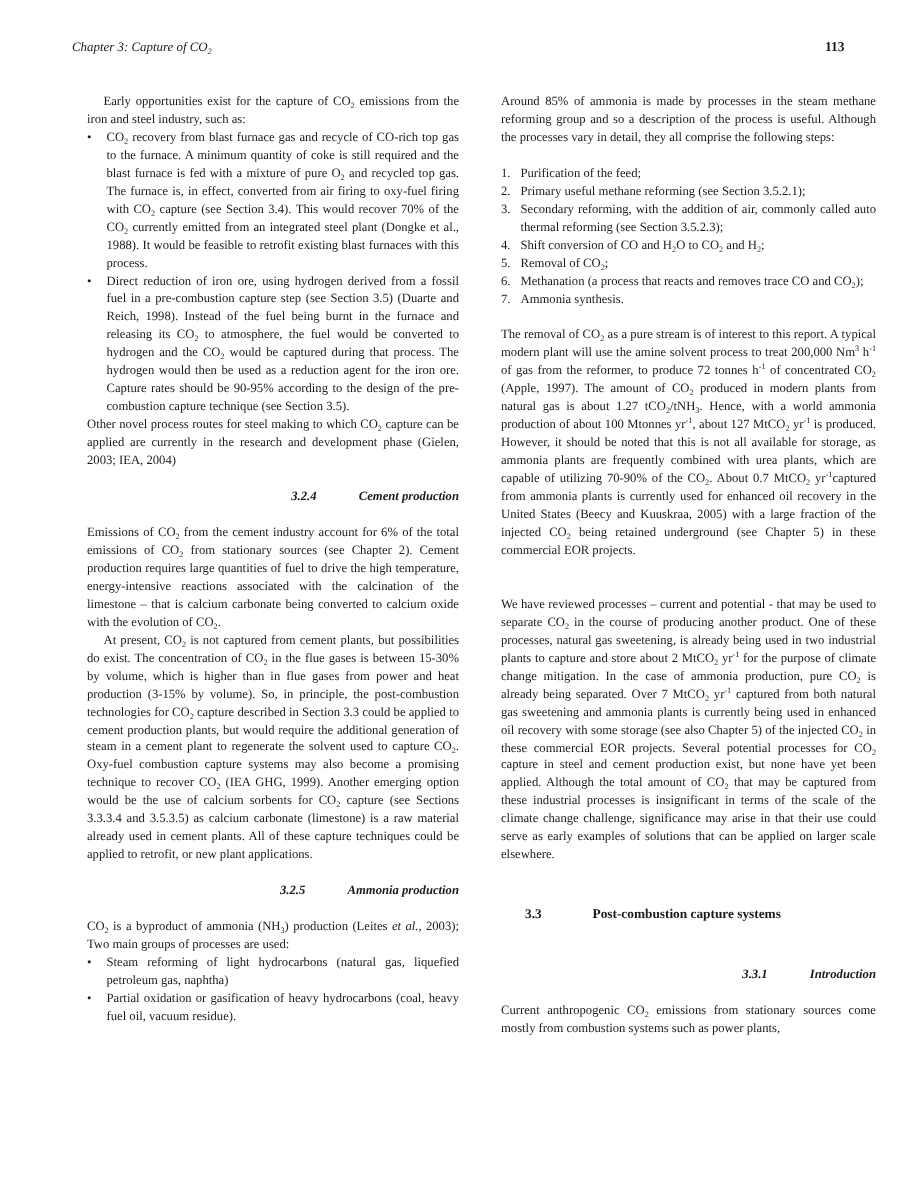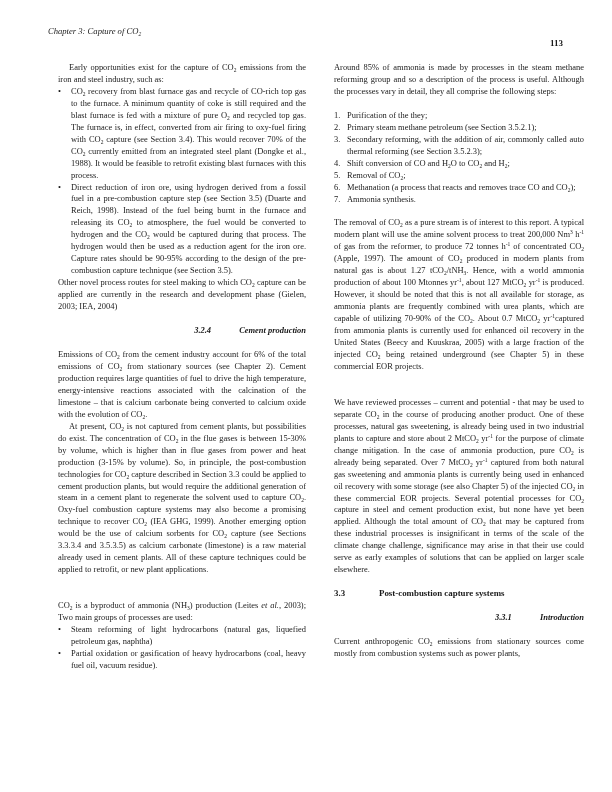--- a/index.html
+++ b/index.html
@@ -6,21 +6,21 @@
   body {
     width: 612px; height: 792px; position: relative; overflow: hidden;
     font-family: "Liberation Serif", "DejaVu Serif", serif;
     color: #1a1a1a;
   }
   .header {
     position: absolute; left: 48px; right: 49px; top: 26px; height: 14px;
     font-size: 8.6px;
   }
   .header .title { position: absolute; left: 0; top: 0; font-style: italic; }
-  .header .pageno { position: absolute; right: 0; top: 12px; font-weight: bold; font-size: 9px; }
+  .header .pageno { position: absolute; right: 0; top: 0; font-weight: bold; font-size: 9px; }
   .col {
     position: absolute; top: 62px; width: 248px;
     font-size: 8.45px; line-height: 11.95px; text-align: justify;
   }
   .col.left { left: 58px; }
   .col.right { left: 334px; width: 250px; }
   p { margin: 0; }
   .indent { text-indent: 11px; }
   ul.bullets { list-style: none; margin: 0; padding: 0; }
   ul.bullets li { position: relative; padding-left: 13px; }
@@ -28,21 +28,21 @@
   ol.steps { list-style: none; margin: 0; padding: 0; }
   ol.steps li { position: relative; padding-left: 13px; text-align: justify; }
   ol.steps li .num { position: absolute; left: 0; top: 0; }
   .gap { height: 12px; }
   h3.sub {
     margin: 0; font-size: 8.45px; font-weight: bold; font-style: italic;
     display: flex; height: 12px; justify-content: flex-end;
   }
   h3.sub .n { width: 45px; }
   h2.sec {
-    margin: 0; font-size: 8.9px; font-weight: bold; display: flex; height: 12px;
+    margin: 16px; font-size: 8.9px; font-weight: bold; display: flex; height: 12px;
   }
   h2.sec .n { width: 45px; }
   sub { font-size: 5.5px; vertical-align: -2px; line-height: 0; }
   sup { font-size: 5.5px; vertical-align: 3px; line-height: 0; }
 </style>
 </head>
 <body>
 
 <div class="header">
   <span class="title">Chapter 3: Capture of CO<sub>2</sub></span>
@@ -58,34 +58,38 @@
   <p>Other novel process routes for steel making to which CO<sub>2</sub> capture can be applied are currently in the research and development phase (Gielen, 2003; IEA, 2004)</p>
   <div class="gap"></div>
   <h3 class="sub">
     <span class="n">3.2.4</span>
     <span>Cement production</span>
   </h3>
   <div class="gap"></div>
   <p>Emissions of CO<sub>2</sub> from the cement industry account for 6% of the total emissions of CO<sub>2</sub> from stationary sources (see Chapter 2). Cement production requires large quantities of fuel to drive the high temperature, energy-intensive reactions associated with the calcination of the limestone – that is calcium carbonate being converted to calcium oxide with the evolution of CO<sub>2</sub>.</p>
   <p class="indent">At present, CO<sub>2</sub> is not captured from cement plants, but possibilities do exist. The concentration of CO<sub>2</sub> in the flue gases is between 15-30% by volume, which is higher than in flue gases from power and heat production (3-15% by volume). So, in principle, the post-combustion technologies for CO<sub>2</sub> capture described in Section 3.3 could be applied to cement production plants, but would require the additional generation of steam in a cement plant to regenerate the solvent used to capture CO<sub>2</sub>. Oxy-fuel combustion capture systems may also become a promising technique to recover CO<sub>2</sub> (IEA GHG, 1999). Another emerging option would be the use of calcium sorbents for CO<sub>2</sub> capture (see Sections 3.3.3.4 and 3.5.3.5) as calcium carbonate (limestone) is a raw material already used in cement plants. All of these capture techniques could be applied to retrofit, or new plant applications.</p>
   <div class="gap"></div>
+  <h3 class="sub">
+    <span class="n">3.2.5</span>
+    <span>Ammonia production</span>
+  </h3>
   <div class="gap"></div>
   <p>CO<sub>2</sub> is a byproduct of ammonia (NH<sub>3</sub>) production (Leites <i>et al.</i>, 2003); Two main groups of processes are used:</p>
   <ul class="bullets">
     <li>Steam reforming of light hydrocarbons (natural gas, liquefied petroleum gas, naphtha)</li>
     <li>Partial oxidation or gasification of heavy hydrocarbons (coal, heavy fuel oil, vacuum residue).</li>
   </ul>
 </div>
 
 <div class="col right">
   <p>Around 85% of ammonia is made by processes in the steam methane reforming group and so a description of the process is useful. Although the processes vary in detail, they all comprise the following steps:</p>
   <div class="gap"></div>
   <ol class="steps">
-    <li><span class="num">1.</span><span>Purification of the they;</span></li>
-    <li><span class="num">2.</span><span>Primary steam methane petroleum (see Section 3.5.2.1);</span></li>
+    <li><span class="num">1.</span><span>Purification of the feed;</span></li>
+    <li><span class="num">2.</span><span>Primary useful methane reforming (see Section 3.5.2.1);</span></li>
     <li><span class="num">3.</span><span>Secondary reforming, with the addition of air, commonly called auto thermal reforming (see Section 3.5.2.3);</span></li>
     <li><span class="num">4.</span><span>Shift conversion of CO and H<sub>2</sub>O to CO<sub>2</sub> and H<sub>2</sub>;</span></li>
     <li><span class="num">5.</span><span>Removal of CO<sub>2</sub>;</span></li>
     <li><span class="num">6.</span><span>Methanation (a process that reacts and removes trace CO and CO<sub>2</sub>);</span></li>
     <li><span class="num">7.</span><span>Ammonia synthesis.</span></li>
   </ol>
   <div class="gap"></div>
   <p>The removal of CO<sub>2</sub> as a pure stream is of interest to this report. A typical modern plant will use the amine solvent process to treat 200,000 Nm<sup>3</sup> h<sup>-1</sup> of gas from the reformer, to produce 72 tonnes h<sup>-1</sup> of concentrated CO<sub>2</sub> (Apple, 1997). The amount of CO<sub>2</sub> produced in modern plants from natural gas is about 1.27 tCO<sub>2</sub>/tNH<sub>3</sub>. Hence, with a world ammonia production of about 100 Mtonnes yr<sup>-1</sup>, about 127 MtCO<sub>2</sub> yr<sup>-1</sup> is produced. However, it should be noted that this is not all available for storage, as ammonia plants are frequently combined with urea plants, which are capable of utilizing 70-90% of the CO<sub>2</sub>. About 0.7 MtCO<sub>2</sub> yr<sup>-1</sup>captured from ammonia plants is currently used for enhanced oil recovery in the United States (Beecy and Kuuskraa, 2005) with a large fraction of the injected CO<sub>2</sub> being retained underground (see Chapter 5) in these commercial EOR projects.</p>
   <div class="gap"></div>
   <div class="gap"></div>

